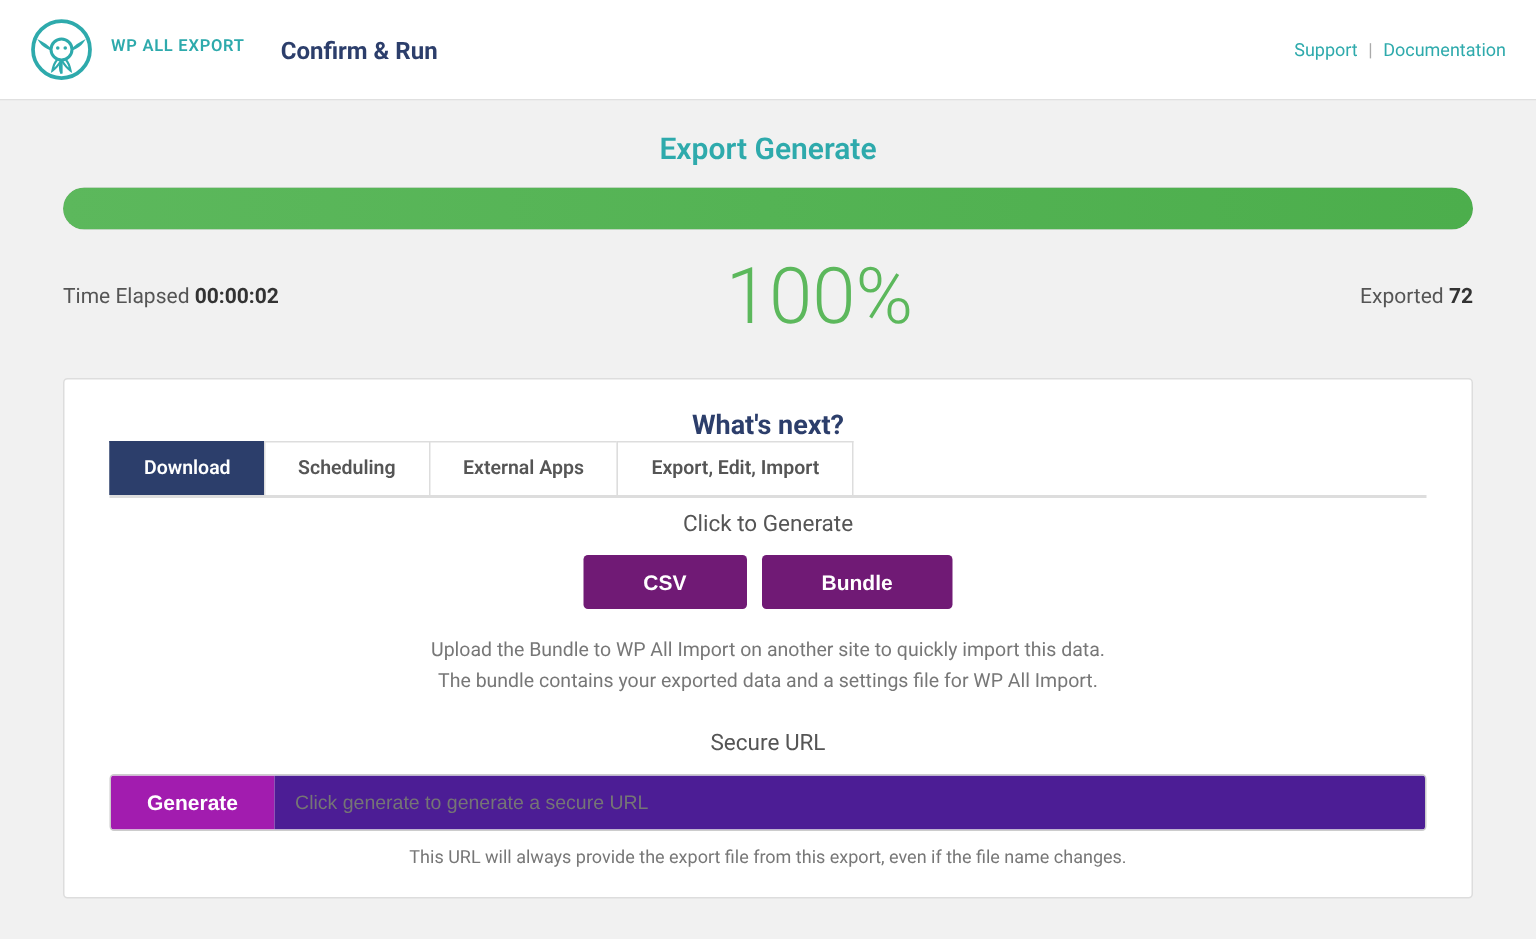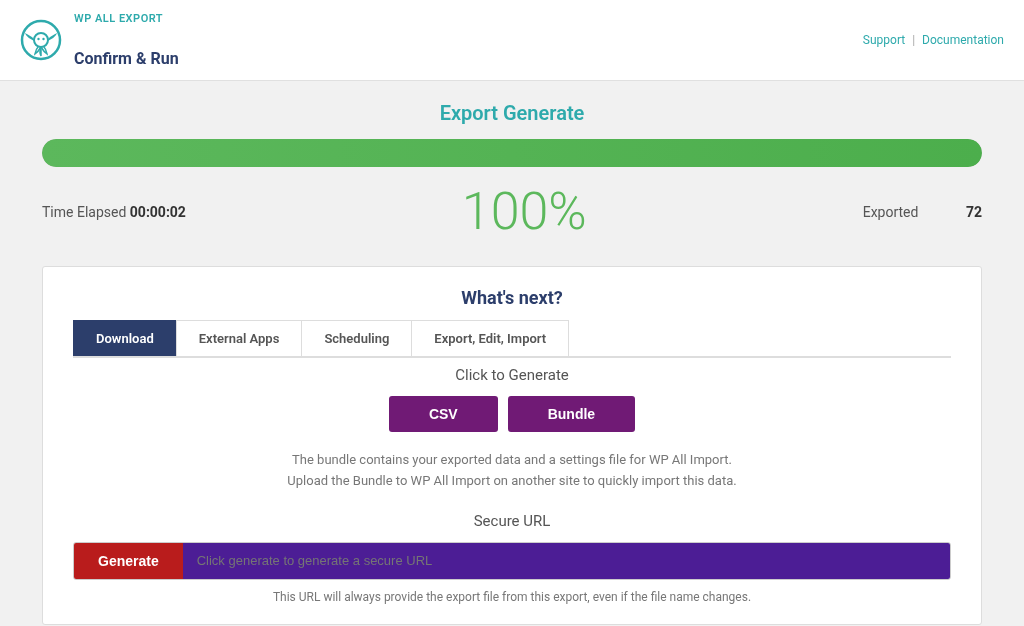--- a/index.html
+++ b/index.html
@@ -22,21 +22,21 @@
       display: flex;
       align-items: center;
       gap: 12px;
     }
     .logo-icon {
       width: 42px;
       height: 42px;
     }
     .header-titles {
       display: flex;
-      flex-direction: column;
+      flex-direction: row;
       gap: 24px;
     }
     .header-subtitle {
       font-size: 11px;
       color: #2eaaac;
       text-transform: uppercase;
       letter-spacing: 0.5px;
       font-weight: 600;
     }
     .header-title {
@@ -100,28 +100,27 @@
       color: #5cb85c;
       text-align: center;
     }
     .exported-count {
       font-size: 14px;
       color: #555;
     }
     .exported-count strong {
       font-weight: 700;
       color: #333;
-      margin-left: 44px;
     }
     .whats-next-title {
       text-align: center;
       font-size: 18px;
       font-weight: 700;
       color: #2c3e6b;
-      margin-bottom: 12px;
+      margin-bottom: 0;
     }
     .tabs-row {
       display: flex;
       border-bottom: 2px solid #ddd;
       margin-bottom: 8px;
     }
     .tab {
       padding: 10px 22px;
       font-size: 13px;
       font-weight: 600;
@@ -178,21 +177,21 @@
     .secure-url-row {
       display: flex;
       align-items: stretch;
       border: 1px solid #ccc;
       background: #fff;
       border-radius: 3px;
       overflow: hidden;
       margin-bottom: 10px;
     }
     .btn-generate {
-      background: #b91c1c;
+      background: #a21caf;
       color: #fff;
       border: none;
       padding: 10px 24px;
       font-size: 14px;
       font-weight: 600;
       cursor: pointer;
       white-space: nowrap;
     }
     .secure-url-input {
       flex: 1;
@@ -264,35 +263,35 @@
       <strong>72</strong>
     </div>
   </div>
 
   <div class="content-box">
 
     <div class="whats-next-title">What's next?</div>
 
     <div class="tabs-row">
       <div class="tab active">Download</div>
+      <div class="tab">Scheduling</div>
       <div class="tab">External Apps</div>
-      <div class="tab">Scheduling</div>
       <div class="tab">Export, Edit, Import</div>
     </div>
 
     <div class="section-title">Click to Generate</div>
 
     <div class="download-buttons">
       <button class="btn-primary">CSV</button>
       <button class="btn-primary">Bundle</button>
     </div>
 
     <div class="bundle-description">
+      <div>Upload the Bundle to WP All Import on another site to quickly import this data.</div>
       <div>The bundle contains your exported data and a settings file for WP All Import.</div>
-      <div>Upload the Bundle to WP All Import on another site to quickly import this data.</div>
     </div>
 
     <div class="secure-url-section">
       <div class="secure-url-title">Secure URL</div>
 
       <div class="secure-url-row">
         <button class="btn-generate">Generate</button>
         <input class="secure-url-input" type="text" readonly="" placeholder="Click generate to generate a secure URL" style="">
       </div>
 

